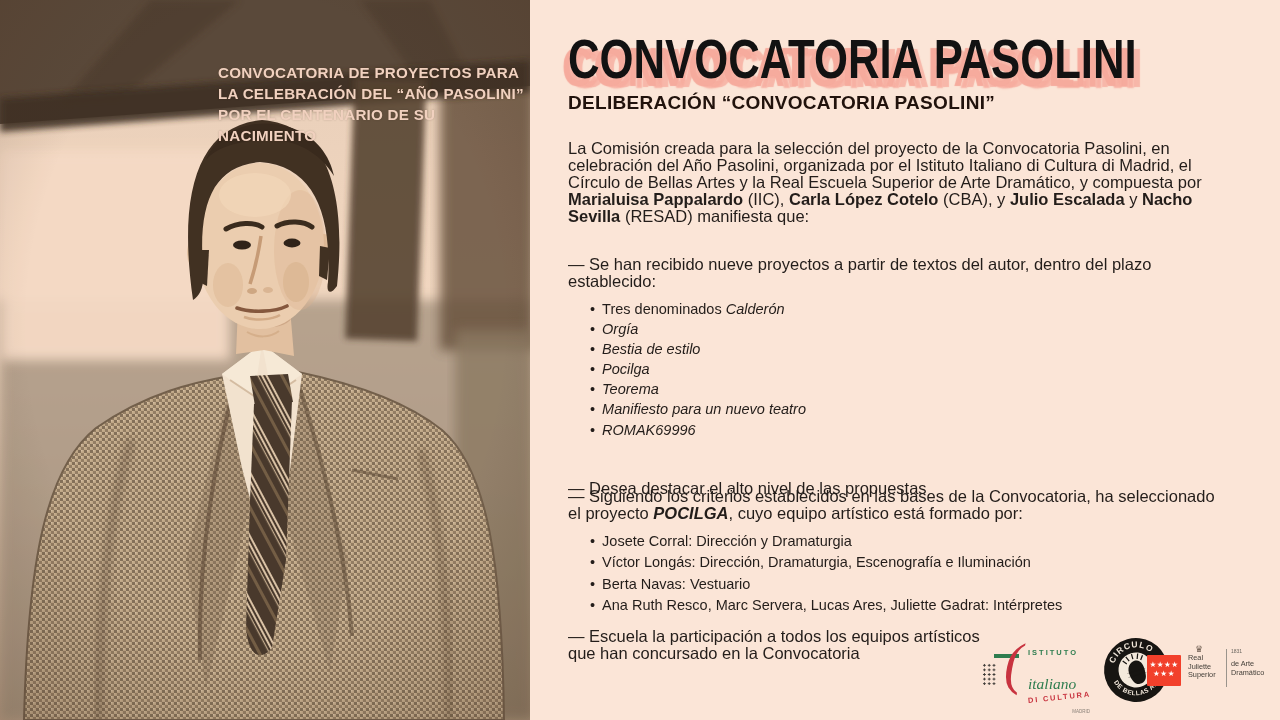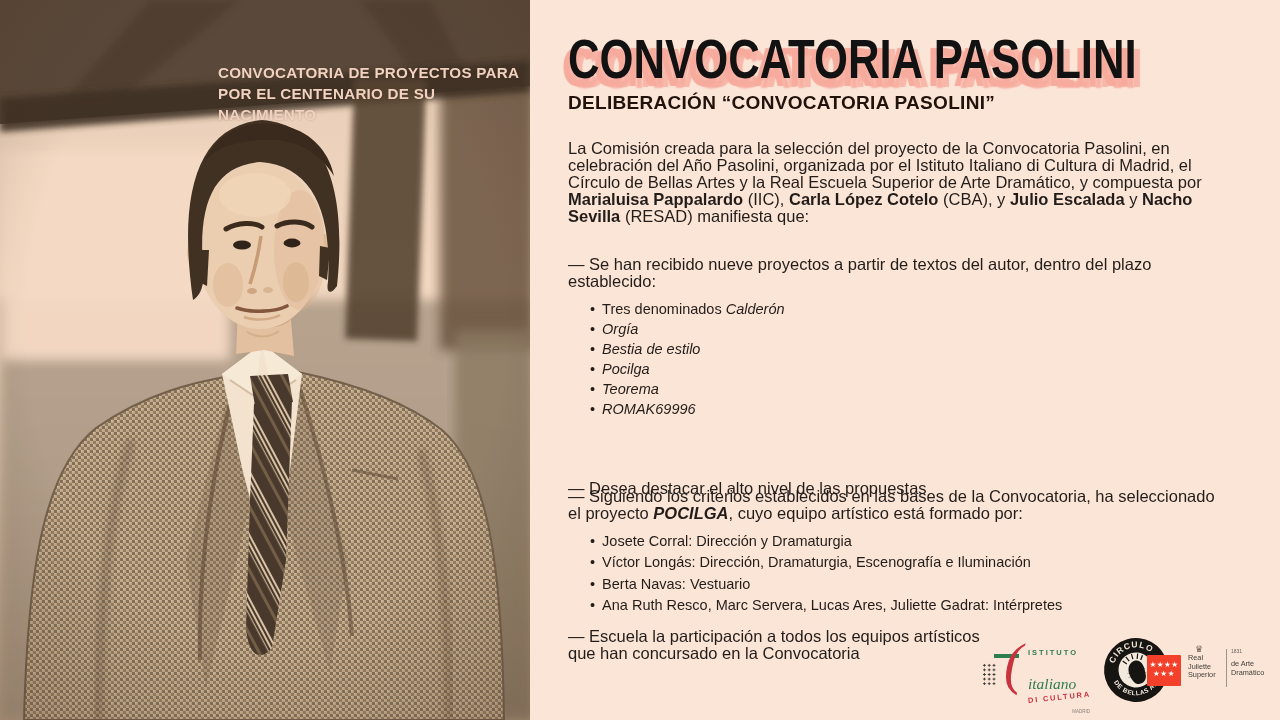--- a/index.html
+++ b/index.html
@@ -169,39 +169,41 @@
       <path d="M244,317 C254,321 272,320 280,315" stroke="#caa07b" stroke-width="2.5" opacity="0.8" fill="none"></path>
       <path d="M247,332 C257,338 270,338 279,331" stroke="#cfa681" stroke-width="2" opacity="0.7" fill="none"></path>
     </g>
 
     <rect width="530" height="720" fill="url(#vig)"></rect>
     <rect width="530" height="720" fill="#e8b48e" opacity="0.08"></rect>
   </svg>
 
   <div class="photo-overlay">
     <div>CONVOCATORIA DE PROYECTOS PARA</div>
+    <div>LA CELEBRACIÓN DEL “AÑO PASOLINI”</div>
     <div>POR EL CENTENARIO DE SU NACIMIENTO</div>
   </div>
 </div>
 
 <div class="content-panel">
 
   <div class="block title">CONVOCATORIA PASOLINI</div>
   <div class="block subtitle">DELIBERACIÓN “CONVOCATORIA PASOLINI”</div>
 
   <div class="block paragraph intro"><span>La Comisión creada para la selección del proyecto de la Convocatoria Pasolini, en celebración del Año Pasolini, organizada por el Istituto Italiano di Cultura di Madrid, el Círculo de Bellas Artes y la Real Escuela Superior de Arte Dramático, y compuesta por </span><span class="bold">Marialuisa Pappalardo</span><span> (IIC), </span><span class="bold">Carla López Cotelo</span><span> (CBA), y </span><span class="bold">Julio Escalada</span><span> y </span><span class="bold">Nacho Sevilla</span><span> (RESAD) manifiesta que:</span></div>
 
   <div class="block paragraph p1">— Se han recibido nueve proyectos a partir de textos del autor, dentro del plazo establecido:</div>
 
   <div class="block bullet-list list1">
     <div class="bullet-row"><span class="b">•</span><span>Tres denominados </span><span class="ital">Calderón</span></div>
     <div class="bullet-row"><span class="b">•</span><span></span><span class="ital">Orgía</span></div>
     <div class="bullet-row"><span class="b">•</span><span></span><span class="ital">Bestia de estilo</span></div>
     <div class="bullet-row"><span class="b">•</span><span></span><span class="ital">Pocilga</span></div>
     <div class="bullet-row"><span class="b">•</span><span></span><span class="ital">Teorema</span></div>
+    <div class="bullet-row"><span class="b">•</span><span></span><span class="ital">Manifiesto para un nuevo teatro</span></div>
     <div class="bullet-row"><span class="b">•</span><span></span><span class="ital">ROMAK69996</span></div>
   </div>
 
   <div class="block paragraph p2">— Desea destacar el alto nivel de las propuestas</div>
 
   <div class="block paragraph p3"><span>— Siguiendo los criterios establecidos en las bases de la Convocatoria, ha seleccionado el proyecto </span><span class="bolditalic">POCILGA</span><span>, cuyo equipo artístico está formado por:</span></div>
 
   <div class="block bullet-list list2">
     <div class="bullet-row"><span class="b">•</span><span>Josete Corral: Dirección y Dramaturgia</span></div>
     <div class="bullet-row"><span class="b">•</span><span>Víctor Longás: Dirección, Dramaturgia, Escenografía e Iluminación</span></div>

